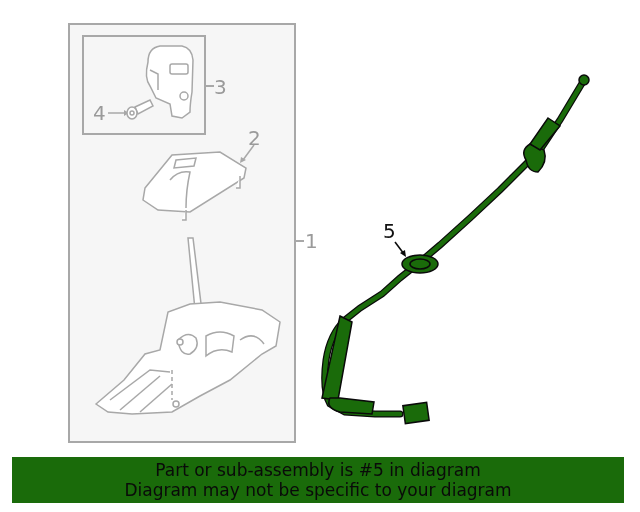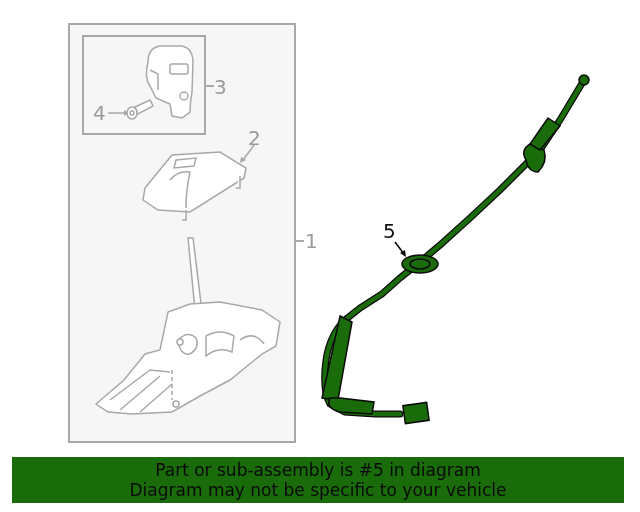--- a/index.html
+++ b/index.html
@@ -82,14 +82,14 @@
 
   <span class="callout" style="left:305px; top:231px;">1</span>
   <span class="callout" style="left:248px; top:128px;">2</span>
   <span class="callout" style="left:214px; top:77px;">3</span>
   <span class="callout" style="left:93px; top:103px;">4</span>
   <span class="callout active" style="left:383px; top:221px;">5</span>
 </div>
 
 <div class="banner">
   <div>Part or sub-assembly is #5 in diagram</div>
-  <div>Diagram may not be specific to your vehicle</div>
+  <div>Diagram may not be specific to your diagram</div>
 </div>
 
 </body></html>

